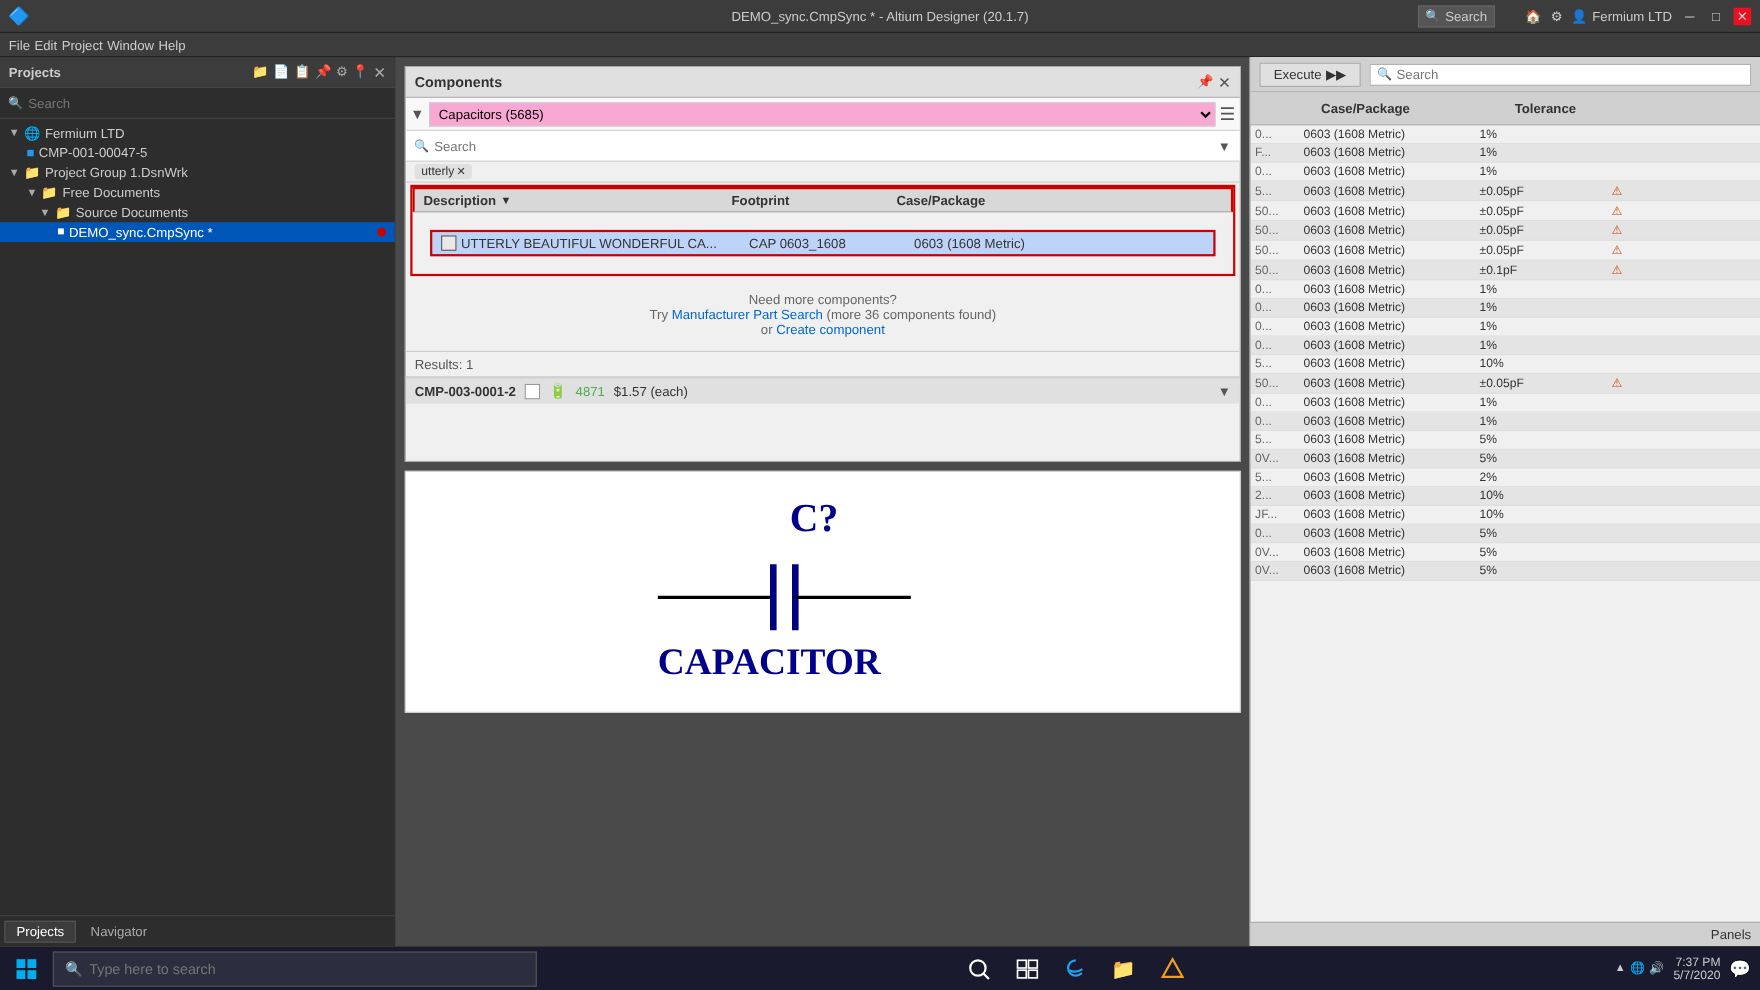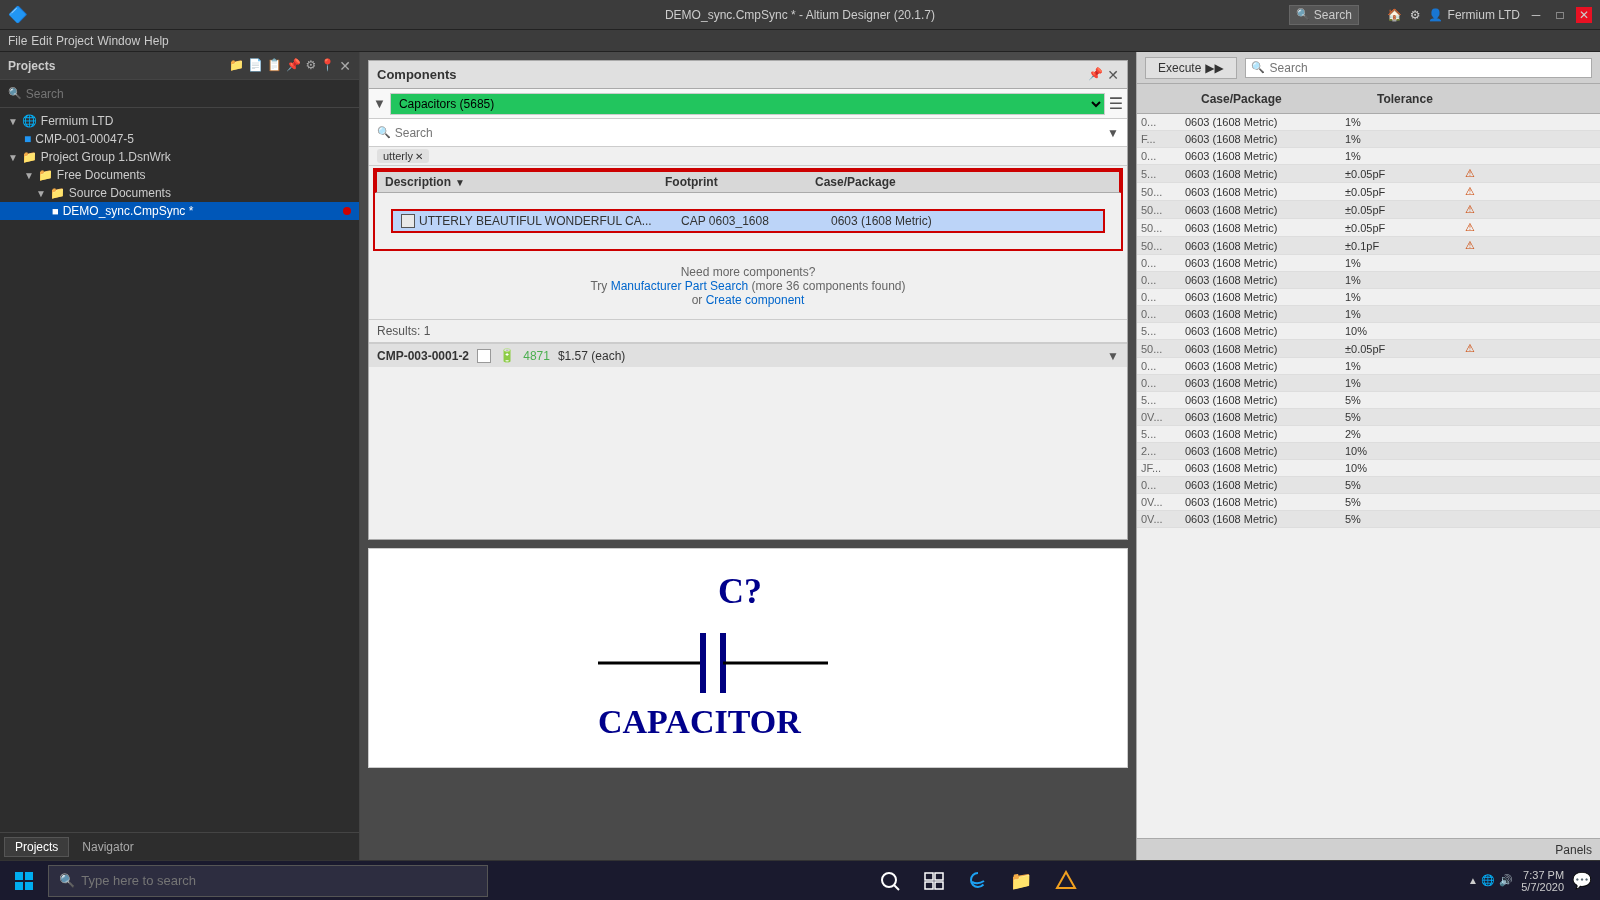--- a/index.html
+++ b/index.html
@@ -57,31 +57,31 @@
     #center-area { flex: 1; display: flex; flex-direction: column; background: #4a4a4a; }
 
     
     #tab-bar { height: 28px; background: #3c3c3c; display: flex; align-items: flex-end; padding: 0 4px; gap: 2px; border-bottom: 1px solid #222; }
     .tab { padding: 4px 12px; cursor: pointer; color: #aaa; font-size: 12px; background: #2d2d2d; border: 1px solid #555; border-bottom: none; }
     .tab.active { background: #4a4a4a; color: #fff; border-bottom: 1px solid #4a4a4a; }
     .tab .tab-icon { color: #4fc3f7; margin-right: 4px; }
 
     
     #components-panel {
-      background: #f0f0f0; margin: 8px; border: 1px solid #aaa; display: flex; flex-direction: column; height: 480px;
+      background: #f0f0f0; margin: 8px; border: 1px solid #aaa; display: flex; flex-direction: column; height: 360px;
     }
     #comp-header {
       height: 28px; background: #e0e0e0; display: flex; align-items: center; justify-content: space-between;
       padding: 0 8px; border-bottom: 1px solid #aaa;
     }
     #comp-header .comp-title { font-size: 13px; font-weight: bold; color: #333; }
     #comp-filter {
       height: 30px; background: #f8f8f8; display: flex; align-items: center; padding: 0 4px; border-bottom: 1px solid #ccc; gap: 4px;
     }
-    #comp-filter select { flex: 1; border: 1px solid #ccc; background: #22c55e; padding: 2px 4px; font-size: 12px; }
+    #comp-filter select { flex: 1; border: 1px solid #ccc; background: #f9a8d4; padding: 2px 4px; font-size: 12px; }
     #comp-search {
       height: 28px; background: #fff; display: flex; align-items: center; padding: 0 8px; border-bottom: 1px solid #ccc; gap: 4px;
     }
     #comp-search input { flex: 1; border: none; font-size: 12px; outline: none; color: #333; }
     #filter-tags { padding: 2px 8px; border-bottom: 1px solid #ccc; display: flex; gap: 4px; align-items: center; }
     .filter-tag { background: #e0e0e0; padding: 1px 6px; border-radius: 3px; font-size: 11px; color: #333; display: flex; align-items: center; gap: 2px; }
     #comp-table-header {
       display: grid; grid-template-columns: 280px 140px 160px; background: #d0d0d0;
       border-bottom: 2px solid #aaa; padding: 2px 8px; font-size: 12px; font-weight: bold; color: #333;
       border: 2px solid #cc0000; border-bottom: 1px solid #aaa;

